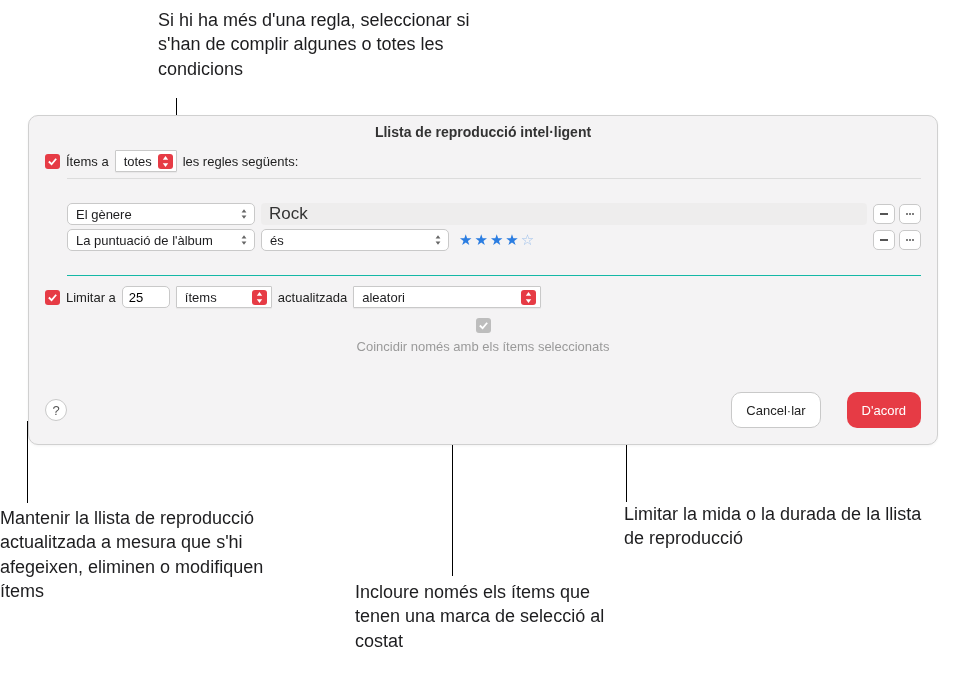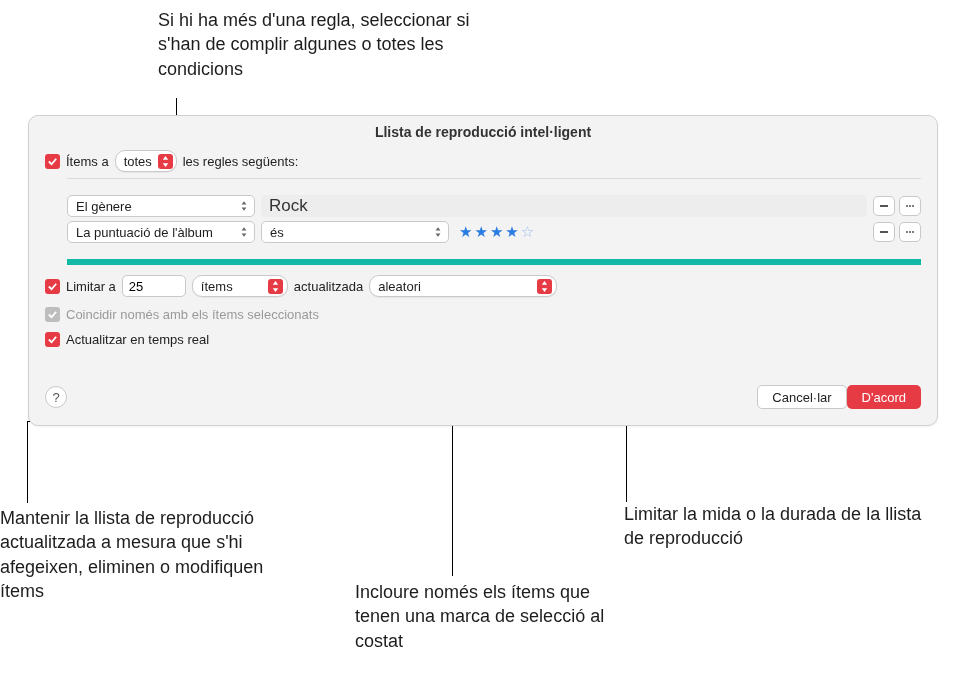--- a/index.html
+++ b/index.html
@@ -66,43 +66,43 @@
     .checkbox.disabled-checked { background: #bdbdbd; }
     .checkbox svg { width: 11px; height: 11px; }
     .lbl { font-size: 13px; color: #222; }
     .lbl.disabled { color: #9a9a9a; }
     .select {
       display: inline-flex;
       align-items: center;
       justify-content: space-between;
       background: #fff;
       border: 1px solid #c9c9c9;
-      border-radius: 10px;
+      border-radius: 1px;
       padding: 2px 4px 2px 8px;
       font-size: 13px;
       height: 22px;
       box-shadow: 0 1px 1px rgba(0,0,0,0.05);
     }
     .select .chev {
       width: 15px;
       height: 15px;
       background: #e63b45;
       border-radius: 3px;
       margin-left: 6px;
       display: inline-flex;
       align-items: center;
       justify-content: center;
       flex-shrink: 0;
     }
     .select .chev svg { width: 9px; height: 13px; fill: #fff; }
     .rules-box {
       margin: 0 16px 10px 38px;
       border-top: 1px solid #dcdcdc;
-      border-bottom: 6px solid #14b8a6;
-      padding: 12px 0;
+      border-bottom: 1px solid #14b8a6;
+      padding: 20px 0;
     }
     .rule-row {
       display: flex;
       align-items: center;
       gap: 6px;
       margin: 4px 0;
     }
     .rule-select {
       display: inline-flex;
       align-items: center;
@@ -152,21 +152,21 @@
       border: 1px solid #c9c9c9;
       border-radius: 5px;
       background: #fff;
       display: inline-flex;
       align-items: center;
       justify-content: center;
       font-size: 12px;
       color: #555;
     }
     .num-input {
-      width: 64px;
+      width: 48px;
       background: #fff;
       border: 1px solid #c9c9c9;
       border-radius: 5px;
       padding: 2px 6px;
       font-size: 13px;
       height: 22px;
       text-align: left;
     }
     .footer {
       display: flex;
@@ -181,28 +181,28 @@
       border-radius: 50%;
       background: #fff;
       display: inline-flex;
       align-items: center;
       justify-content: center;
       font-size: 13px;
       color: #555;
     }
     .spacer { flex: 1; }
     .btn {
-      height: 24px;
+      height: 36px;
       padding: 0 14px;
-      border-radius: 5px;
-      font-size: 13px;
-      display: inline-flex;
-      align-items: center;
-      justify-content: center;
-      margin-left: 0;
+      border-radius: 10px;
+      font-size: 13px;
+      display: inline-flex;
+      align-items: center;
+      justify-content: center;
+      margin-left: 26px;
       border: 1px solid transparent;
     }
     .btn-cancel {
       background: #fff;
       border: 1px solid #c9c9c9;
       color: #222;
     }
     .btn-ok {
       background: #e63b45;
       color: #fff;
@@ -334,37 +334,29 @@
       <span class="select" style="width:188px;">
         <span>aleatori</span>
         <span class="chev">
           <svg viewBox="0 0 10 14">
               <path d="M5 1 L8 5 L2 5 Z M5 13 L2 9 L8 9 Z"></path>
             </svg>
         </span>
       </span>
     </div>
 
-    <div class="row" style="margin-top:10px;">
+    <div class="row" style="margin-top:10px;flex-direction:column;">
       <span class="checkbox disabled-checked">
         <svg viewBox="0 0 12 12">
             <path d="M2 6 L5 9 L10 3" stroke="#fff" stroke-width="2" fill="none"></path>
           </svg>
       </span>
       <span class="lbl disabled">Coincidir només amb els ítems seleccionats</span>
     </div>
 
-    <div class="row" style="margin-top:10px;">
-      <span class="checkbox checked">
-        <svg viewBox="0 0 12 12">
-            <path d="M2 6 L5 9 L10 3" stroke="#fff" stroke-width="2" fill="none"></path>
-          </svg>
-      </span>
-      <span class="lbl">Actualitzar en temps real</span>
-    </div>
   </div>
 
   <div class="footer">
     <span class="help-btn">?</span>
     <span class="spacer"></span>
     <span class="btn btn-cancel">Cancel·lar</span>
     <span class="btn btn-ok">D'acord</span>
   </div>
 </div>
 

